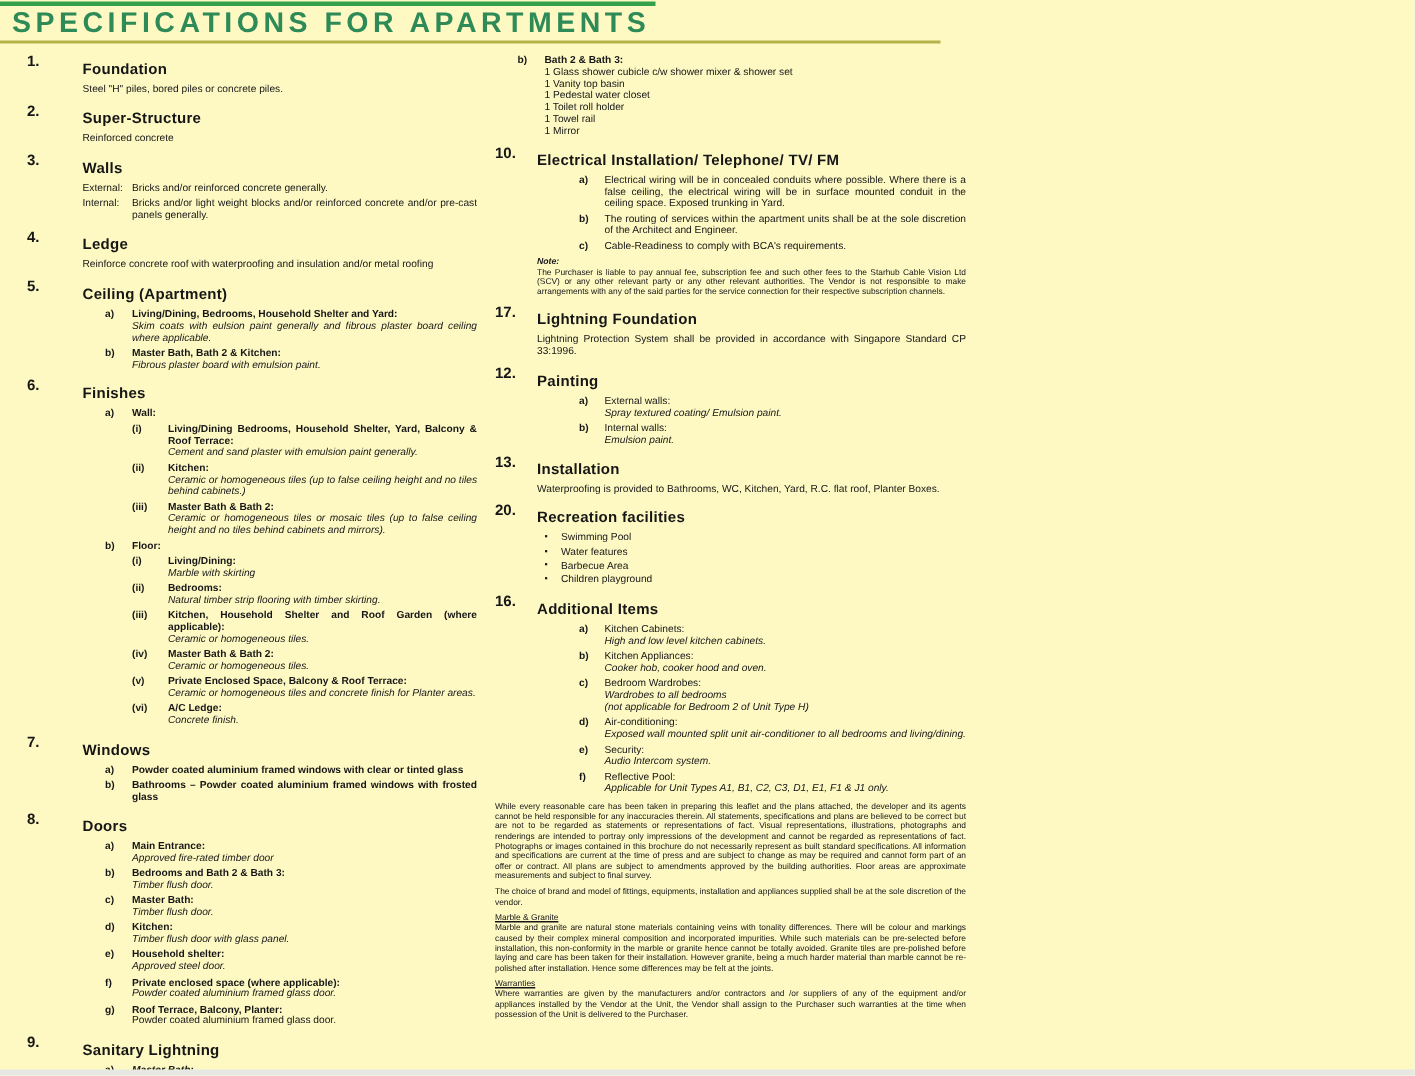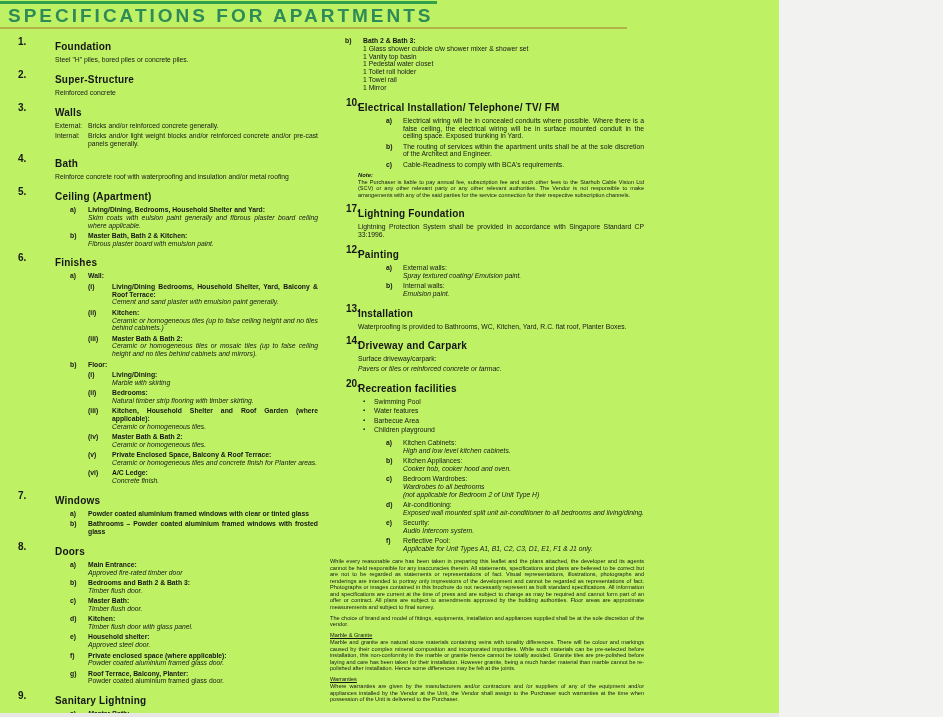--- a/index.html
+++ b/index.html
@@ -1,31 +1,31 @@
 <!DOCTYPE html>
 <html><head>
 <meta charset="utf-8">
 <style>
   html,body{margin:0;padding:0;background:#f2f2f0;}
-  .page{position:relative;width:779px;height:717px;background:#bef264;overflow:hidden;
+  .page{position:relative;width:943px;height:717px;background:#fef9c3;overflow:hidden;
         font-family:"Liberation Sans",sans-serif;color:#161616;border-bottom:4px solid #e7e7e4;box-sizing:border-box;}
   .toprule{position:absolute;left:0;top:1px;width:437px;height:3px;background:#33a04c;}
   h1.title{margin:6px 0 0 8px;font-size:19px;line-height:19px;font-weight:700;
            letter-spacing:3px;color:#2e8b57;}
   .underline{width:627px;height:2px;background:#b3b34a;margin-top:2px;}
   .cols{display:flex;gap:12px;padding:7px 0 0 15px;}
   .col-left{width:303px;}
   .col-right{width:314px;}
   .sec{margin-bottom:5px;}
   .sec-head{position:relative;margin-bottom:2px;}
   .col-left .sec-head{padding-left:40px;}
   .col-right .sec-head{padding-left:28px;}
   .sec-num{position:absolute;font-weight:700;font-size:10px;line-height:11px;}
   .col-left .sec-num{left:3px;}
-  .col-right .sec-num{left:16px;}
+  .col-right .sec-num{left:0;}
   .sec-title{font-weight:700;font-size:10px;line-height:11px;letter-spacing:.2px;}
   .col-left .sec-body{padding-left:40px;}
   .col-right .sec-body{padding-left:28px;}
   .sec-raw{padding-left:0;}
   .body-p,.item,.sub,.kv,.line,.lbl,.desc,.bullet{font-size:6.8px;line-height:1.15;}
   .body-p{margin:0 0 2px;text-align:justify;}
   .kv{position:relative;padding-left:33px;margin:0 0 3px;text-align:justify;}
   .kv .k{position:absolute;left:0;}
   .item{position:relative;padding-left:33px;margin:1px 0 2.5px;}
   .item>.tag{position:absolute;left:15px;font-weight:700;font-size:6.8px;line-height:1.15;}
@@ -70,21 +70,21 @@
           </div>
         </section>
         <section class="sec has-num">
           <div class="sec-head"><span class="sec-num">3.</span><span class="sec-title">Walls</span></div>
           <div class="sec-body">
             <div class="kv"><span class="k">External:</span><span class="v">Bricks and/or reinforced concrete generally.</span></div>
             <div class="kv"><span class="k">Internal:</span><span class="v">Bricks and/or light weight blocks and/or reinforced concrete and/or pre-cast panels generally.</span></div>
           </div>
         </section>
         <section class="sec has-num">
-          <div class="sec-head"><span class="sec-num">4.</span><span class="sec-title">Bath</span></div>
+          <div class="sec-head"><span class="sec-num">4.</span><span class="sec-title">Ledge</span></div>
           <div class="sec-body">
             <p class="body-p">Reinforce concrete roof with waterproofing and insulation and/or metal roofing</p>
           </div>
         </section>
         <section class="sec has-num">
           <div class="sec-head"><span class="sec-num">5.</span><span class="sec-title">Ceiling (Apartment)</span></div>
           <div class="sec-body">
             <div class="item">
               <span class="tag">a)</span>
               <div class="itxt">
@@ -333,38 +333,32 @@
             </div>
           </div>
         </section>
         <section class="sec has-num">
           <div class="sec-head"><span class="sec-num">13.</span><span class="sec-title">Installation</span></div>
           <div class="sec-body">
             <p class="body-p">Waterproofing is provided to Bathrooms, WC, Kitchen, Yard, R.C. flat roof, Planter Boxes.</p>
           </div>
         </section>
         <section class="sec has-num">
-          <div class="sec-head"><span class="sec-num">14.</span><span class="sec-title">Driveway and Carpark</span></div>
-          <div class="sec-body">
-            <p class="body-p">Surface driveway/carpark:</p>
-            <p class="body-p it">Pavers or tiles or reinforced concrete or tarmac.</p>
-          </div>
-        </section>
-        <section class="sec has-num">
           <div class="sec-head"><span class="sec-num">20.</span><span class="sec-title">Recreation facilities</span></div>
           <div class="sec-body">
             <div class="bullets">
               <div class="bullet">Swimming Pool</div>
               <div class="bullet">Water features</div>
               <div class="bullet">Barbecue Area</div>
               <div class="bullet">Children playground</div>
             </div>
           </div>
         </section>
         <section class="sec has-num">
+          <div class="sec-head"><span class="sec-num">16.</span><span class="sec-title">Additional Items</span></div>
           <div class="sec-body">
             <div class="item">
               <span class="tag">a)</span>
               <div class="itxt">
                 <div class="lbl">Kitchen Cabinets:</div>
                 <div class="desc it">High and low level kitchen cabinets.</div>
               </div>
             </div>
             <div class="item">
               <span class="tag">b)</span>

